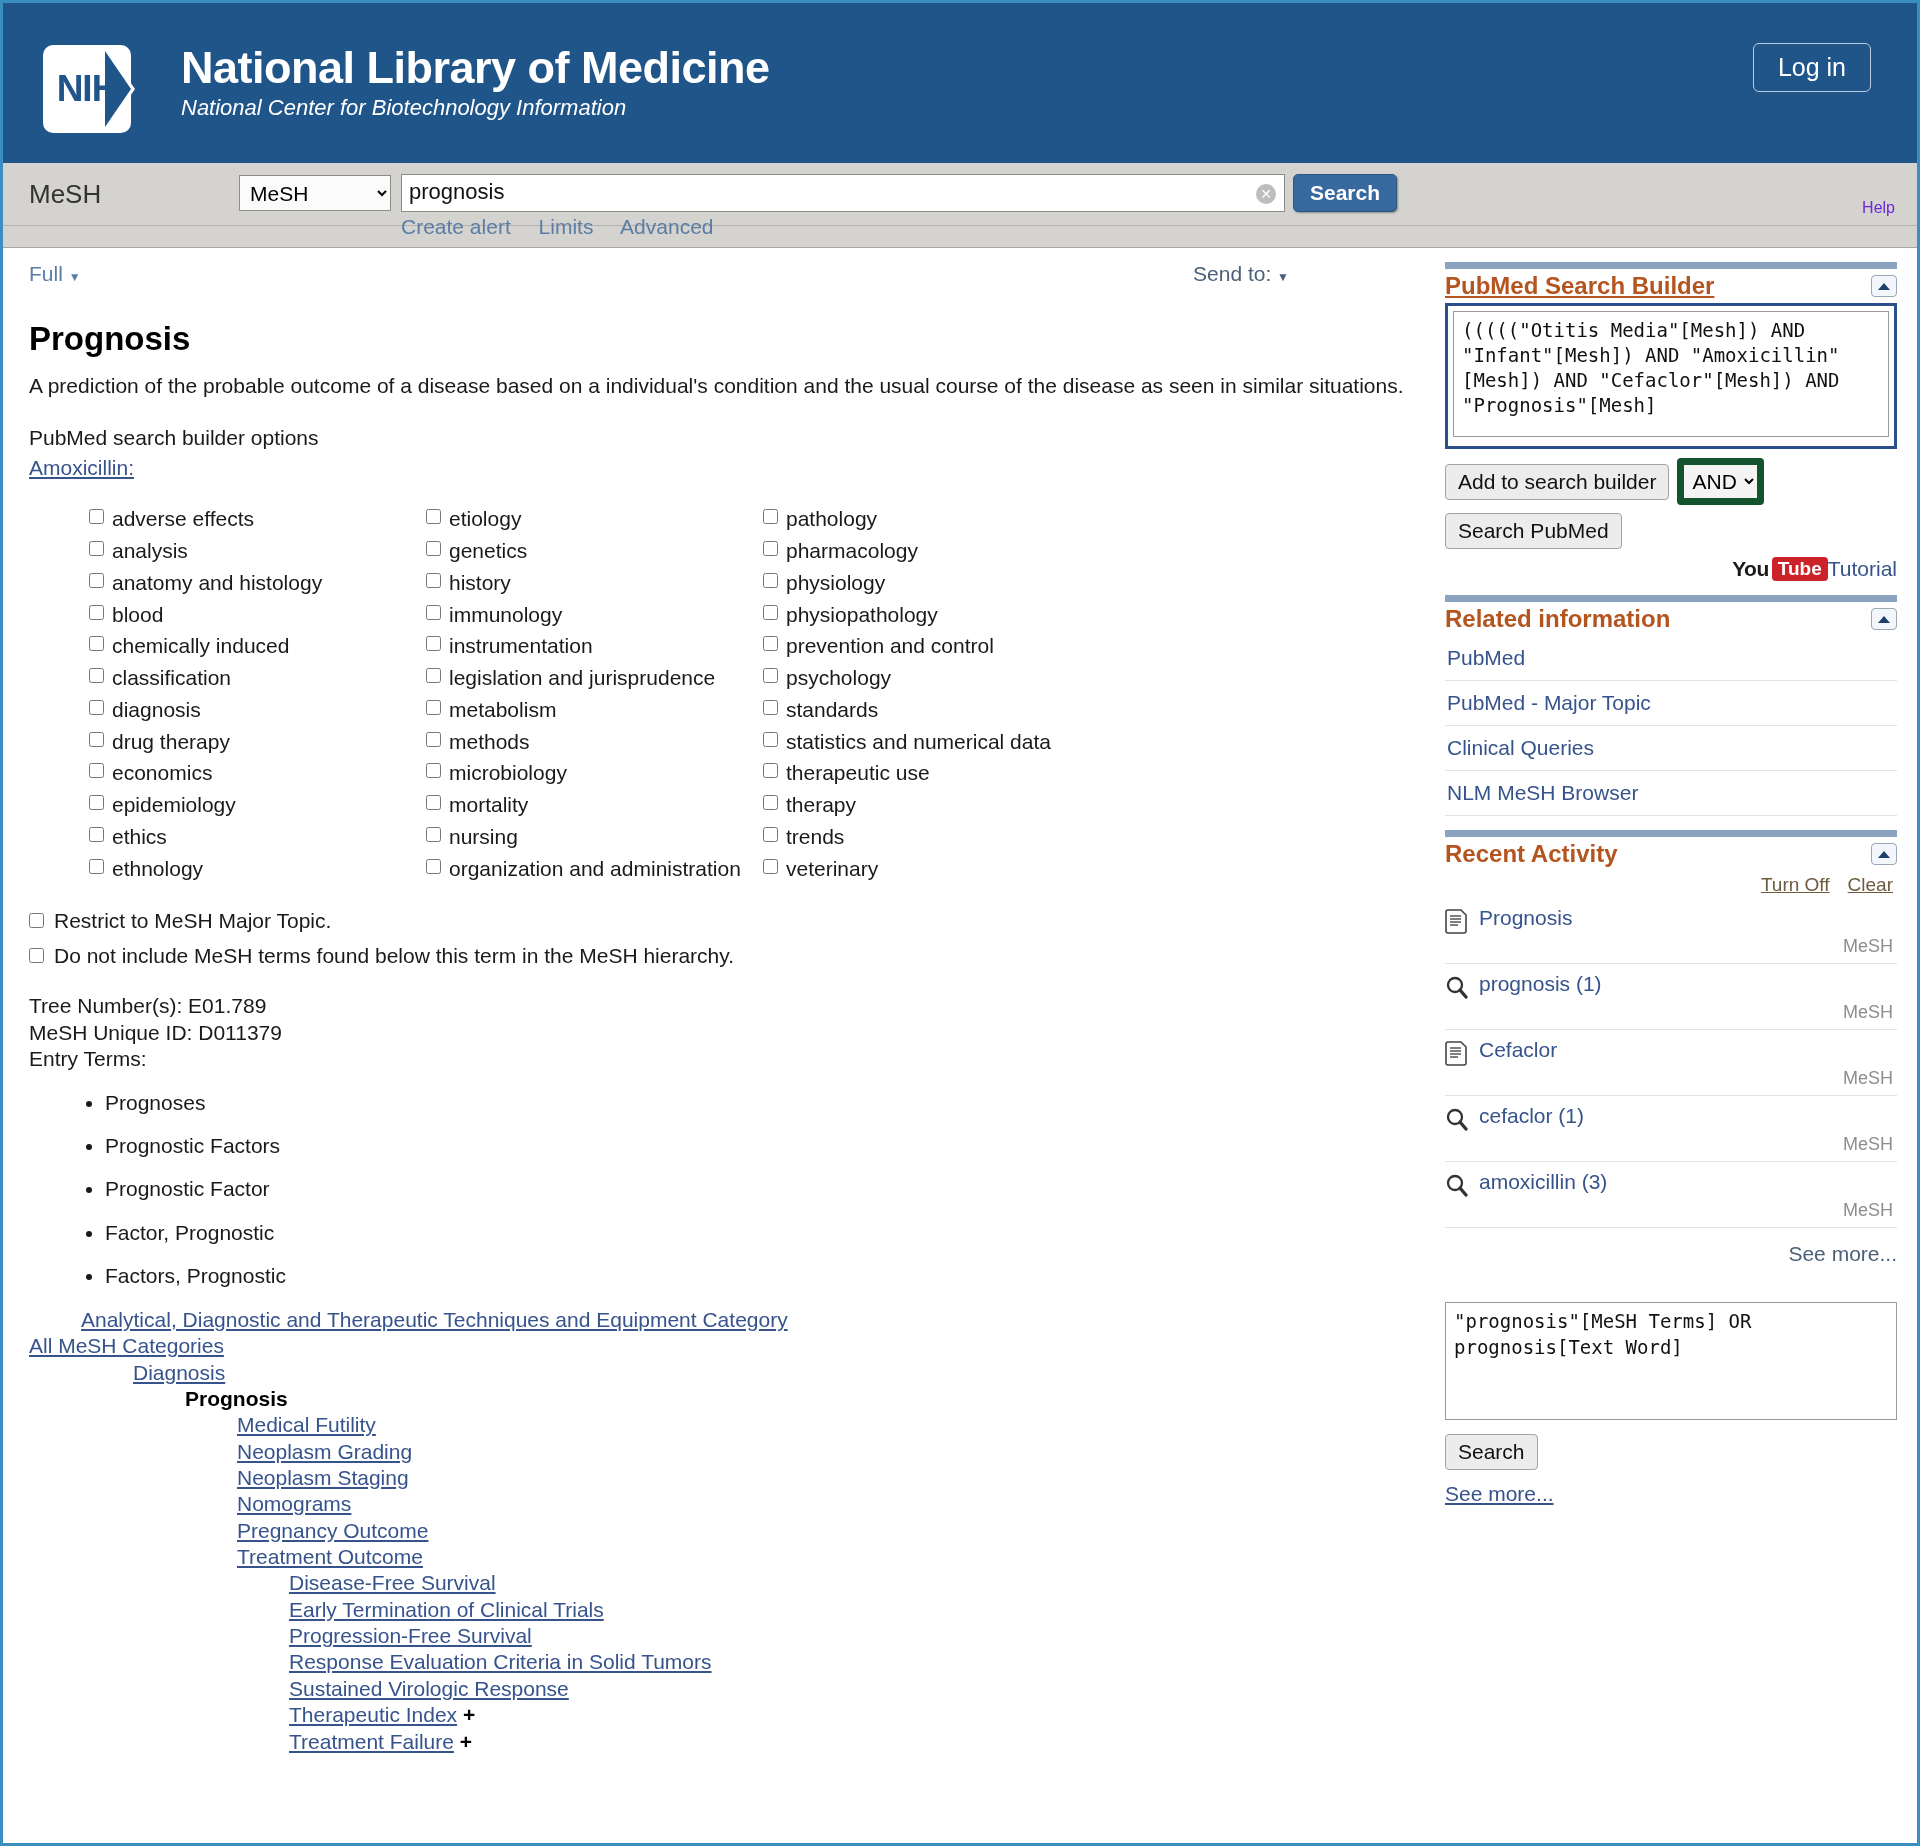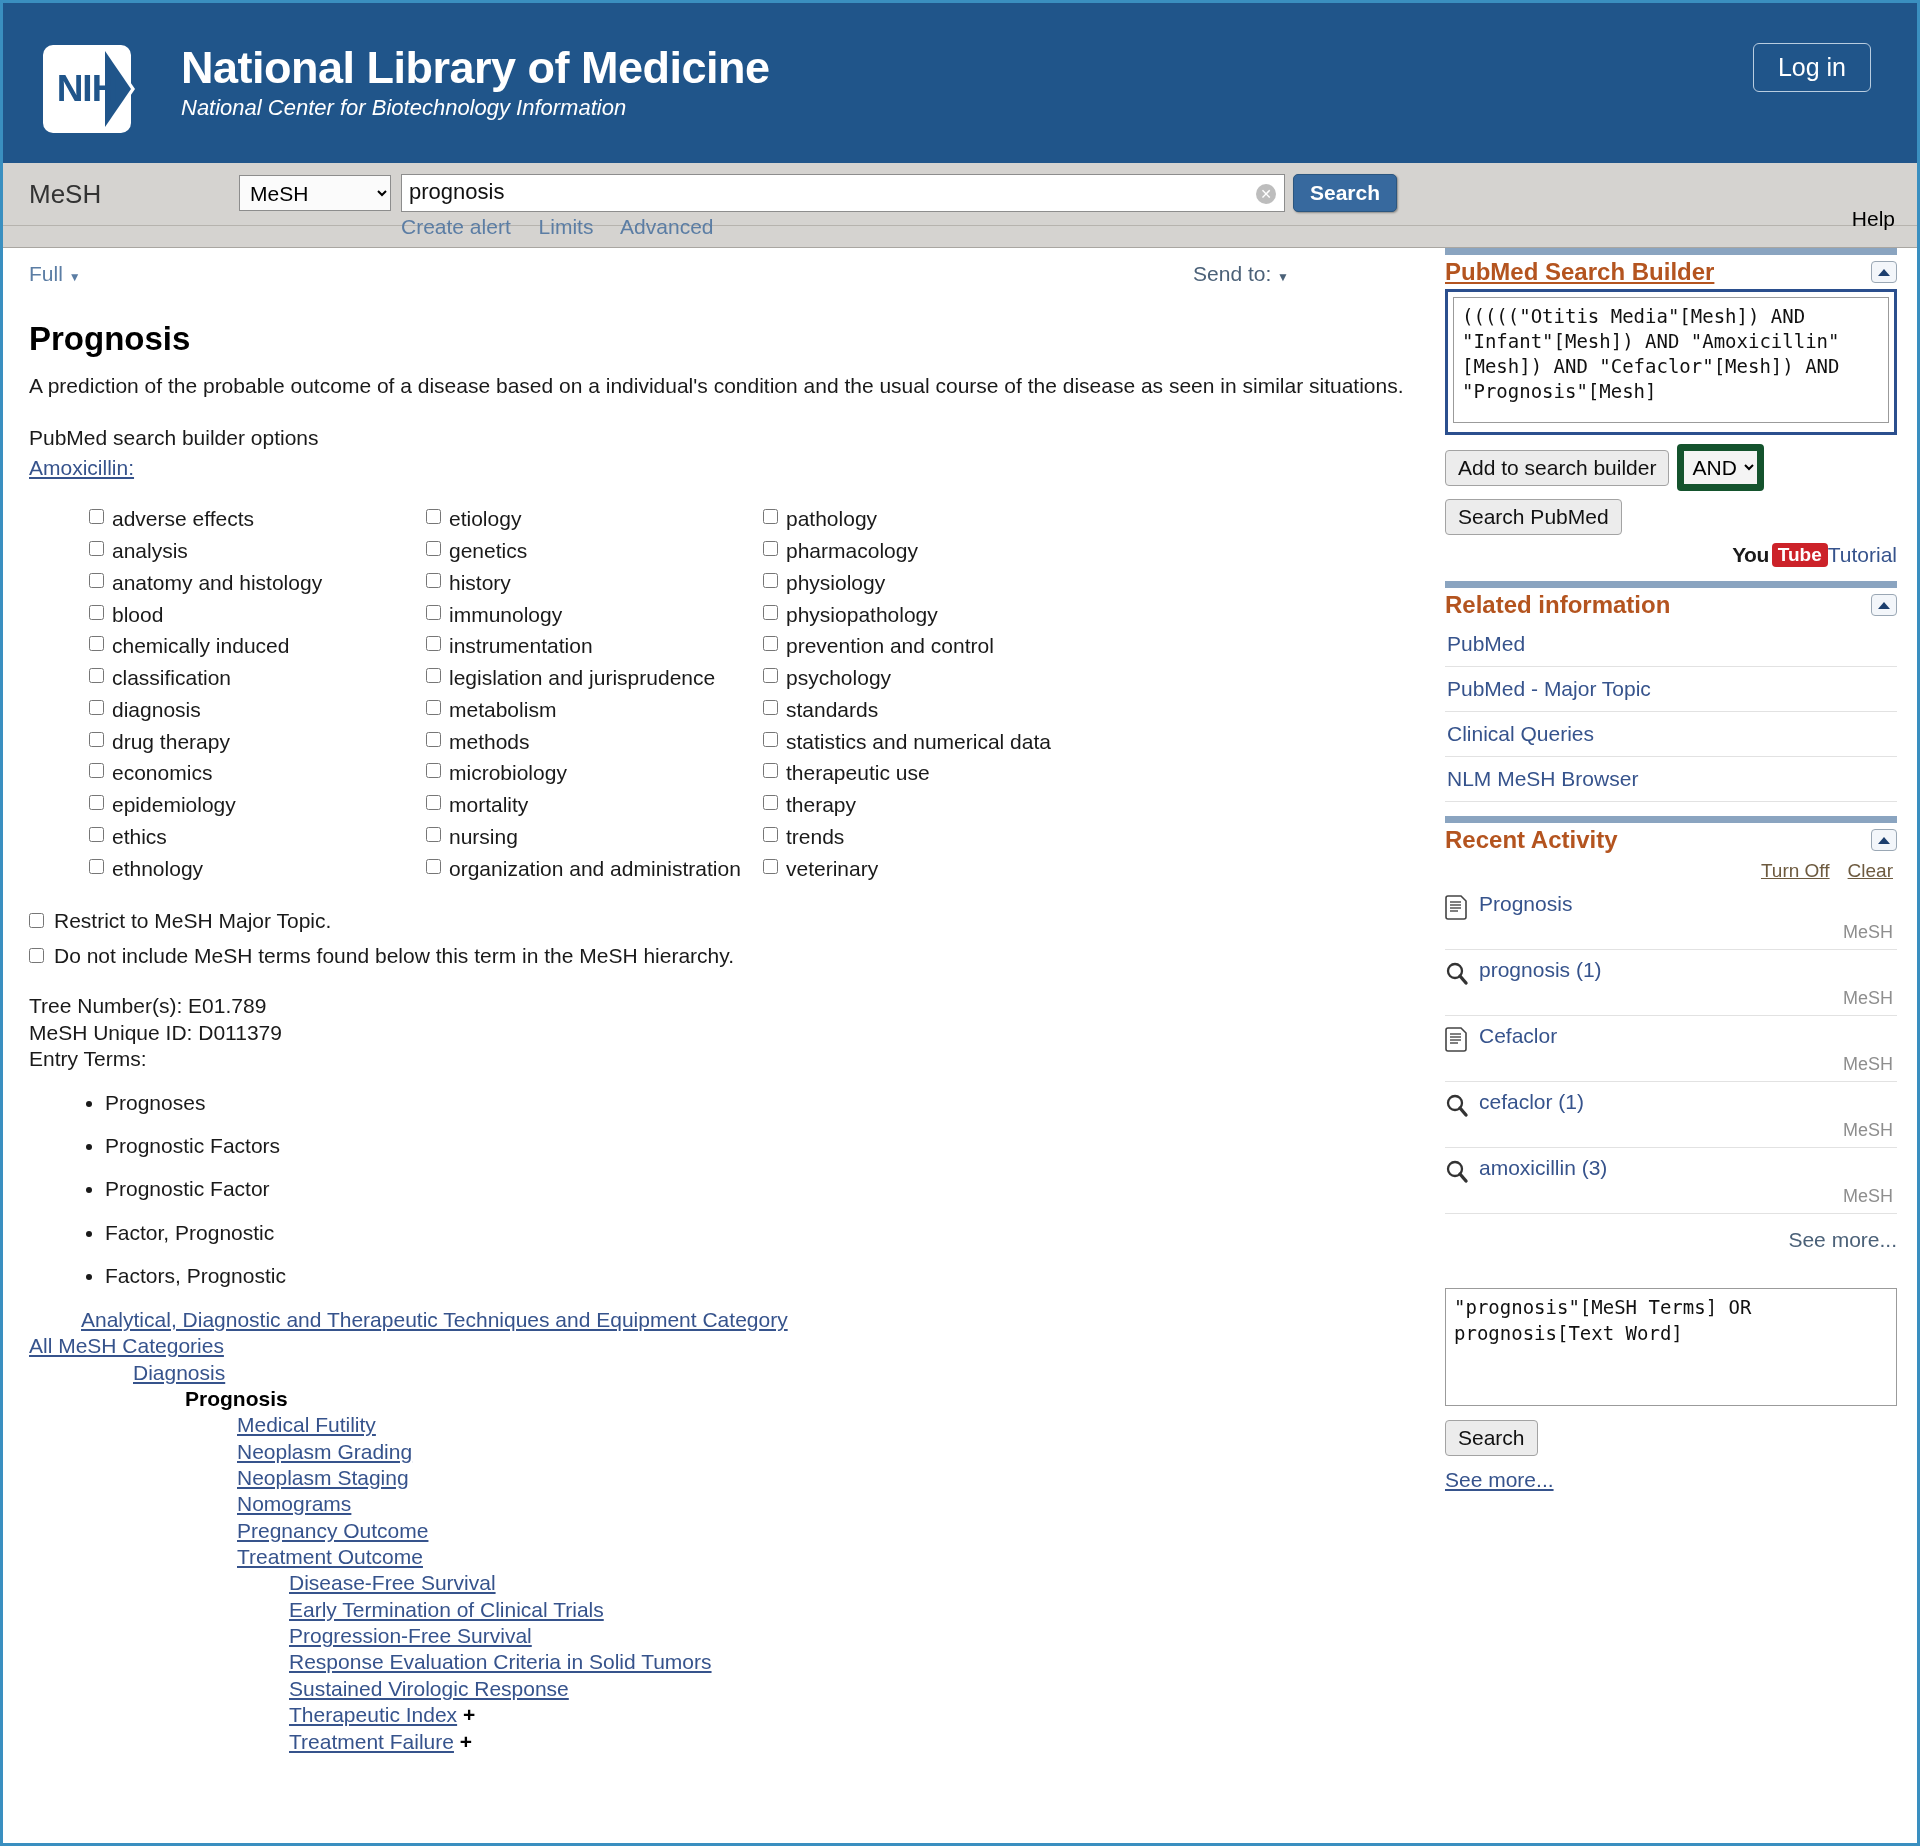--- a/index.html
+++ b/index.html
@@ -138,42 +138,42 @@
     font-family: "Liberation Sans", sans-serif;
   }
   .sublinks {
     position: absolute; left: 398px; top: 52px;
     font-size: 21px;
   }
   .sublinks a {
     color: #5b7da4; text-decoration: none; margin-right: 22px; cursor: pointer;
   }
   .help-link {
-    position: absolute; right: 22px; top: 44px;
-    font-size: 21px; color: #000000; text-decoration: none; cursor: pointer;
+    position: absolute; right: 22px; top: 36px;
+    font-size: 16px; color: #6d28d9; text-decoration: none; cursor: pointer;
   }
   .searchbar-bottom {
     background: #d5d3d0;
     height: 22px;
     border-bottom: 1px solid #a9a6a1;
   }
 
   
   .content {
     display: flex;
     padding: 0;
   }
   .main-col {
     width: 1430px;
     padding: 14px 0 0 26px;
     position: relative;
   }
   .side-col {
     width: 484px;
-    padding: 0 20px 0 12px;
+    padding: 14px 20px 0 12px;
     position: relative;
   }
 
   
   .topbar-row { position: relative; height: 38px; }
   .full-toggle {
     font-size: 21px; color: #5b7da4; cursor: pointer;
   }
   .caret-down { font-size: 12px; }
   .send-to {

